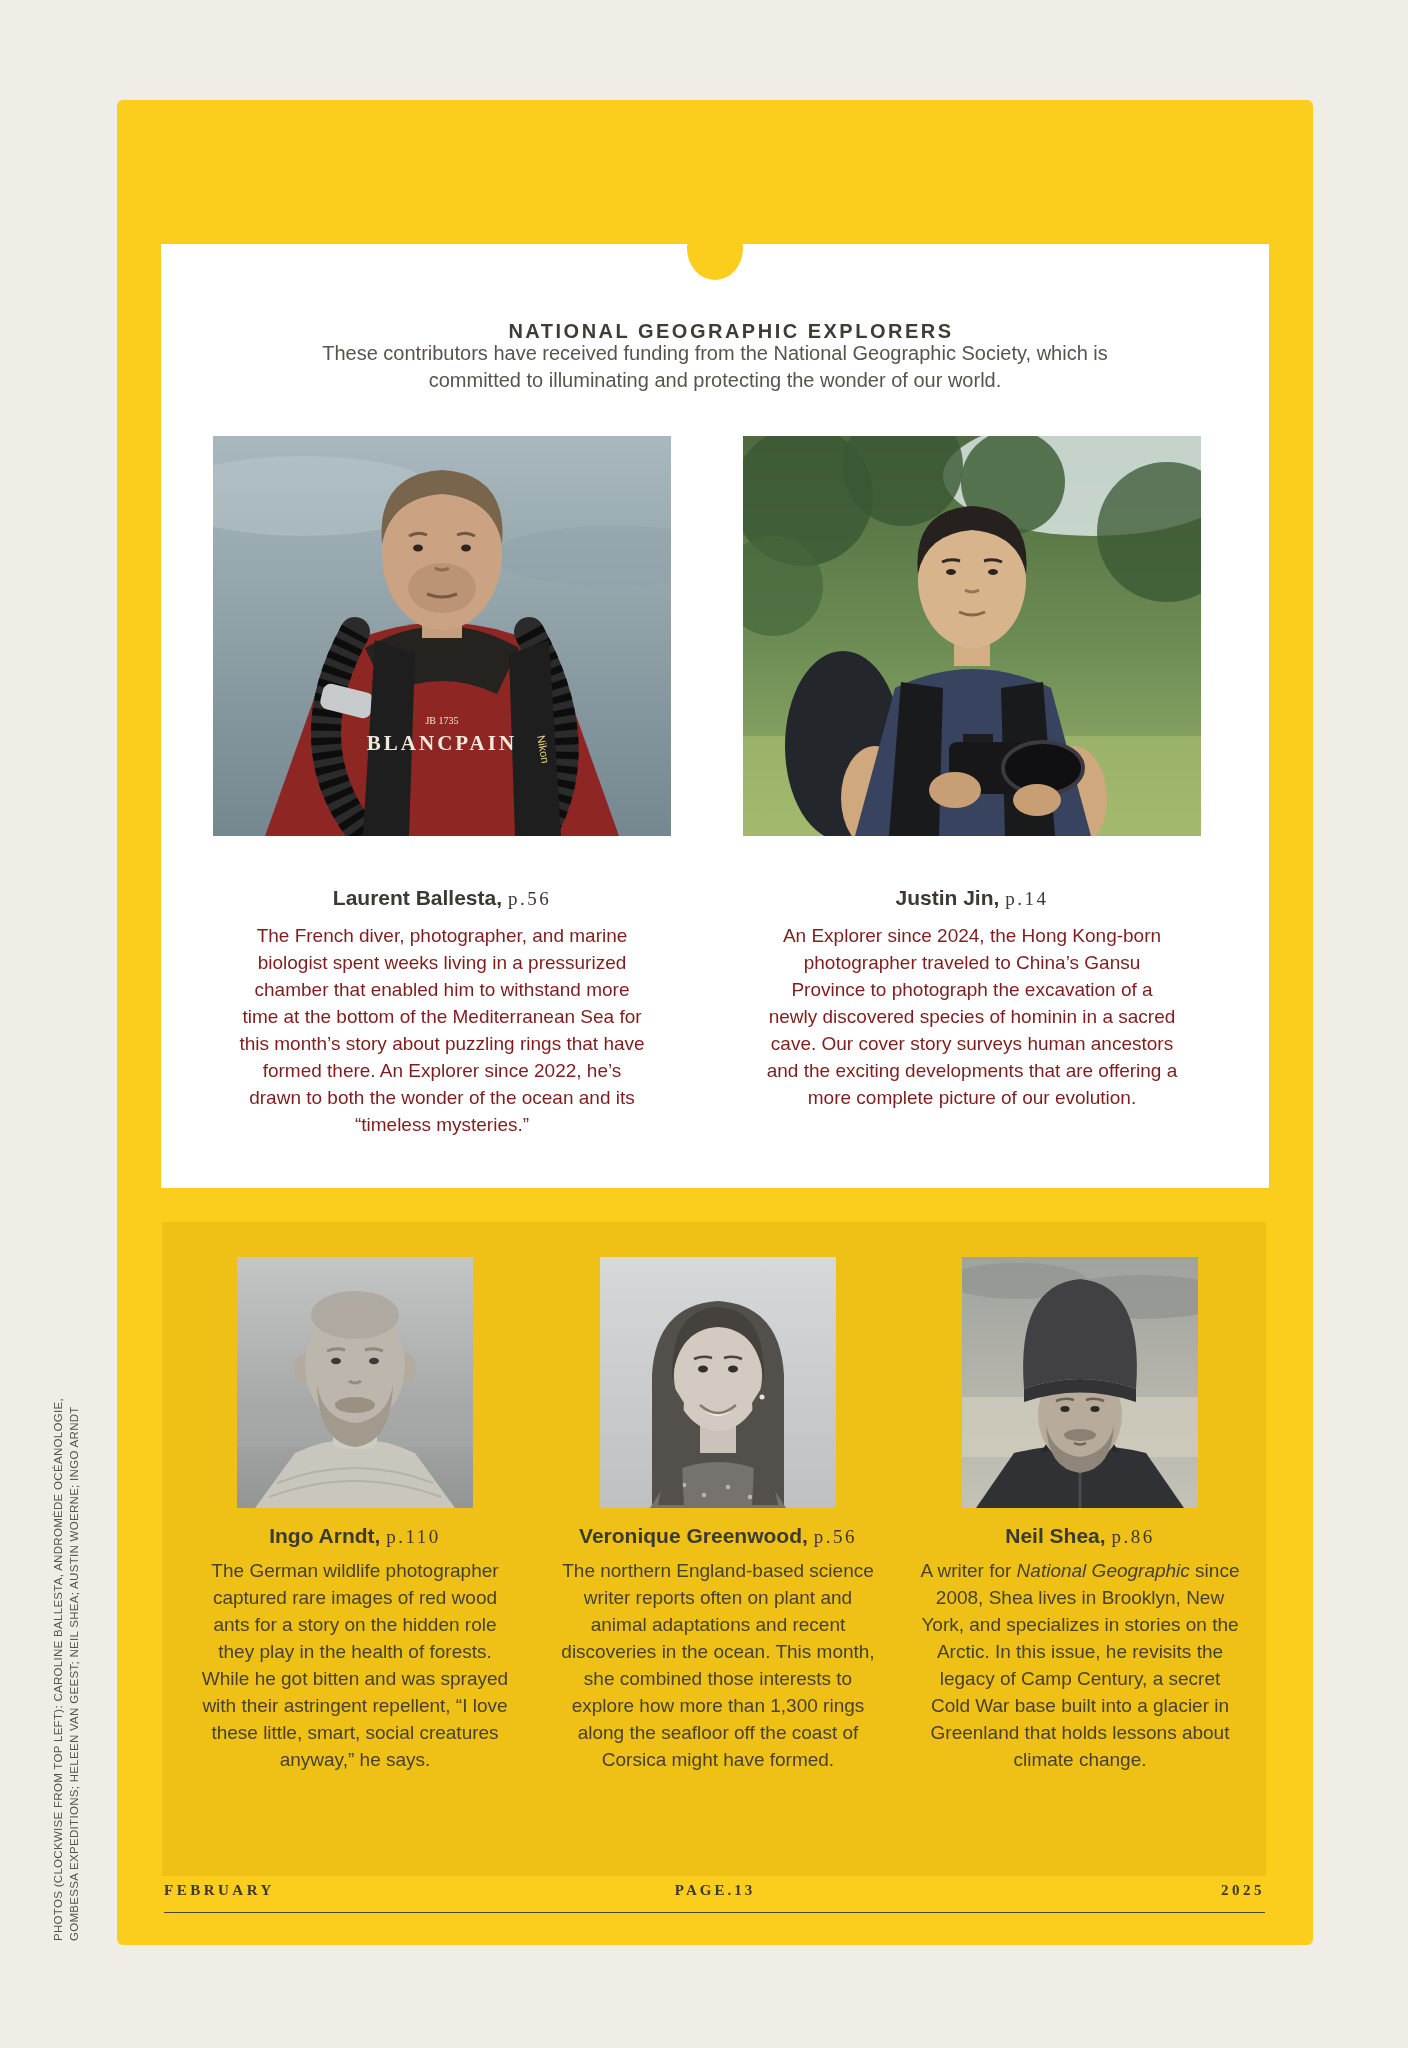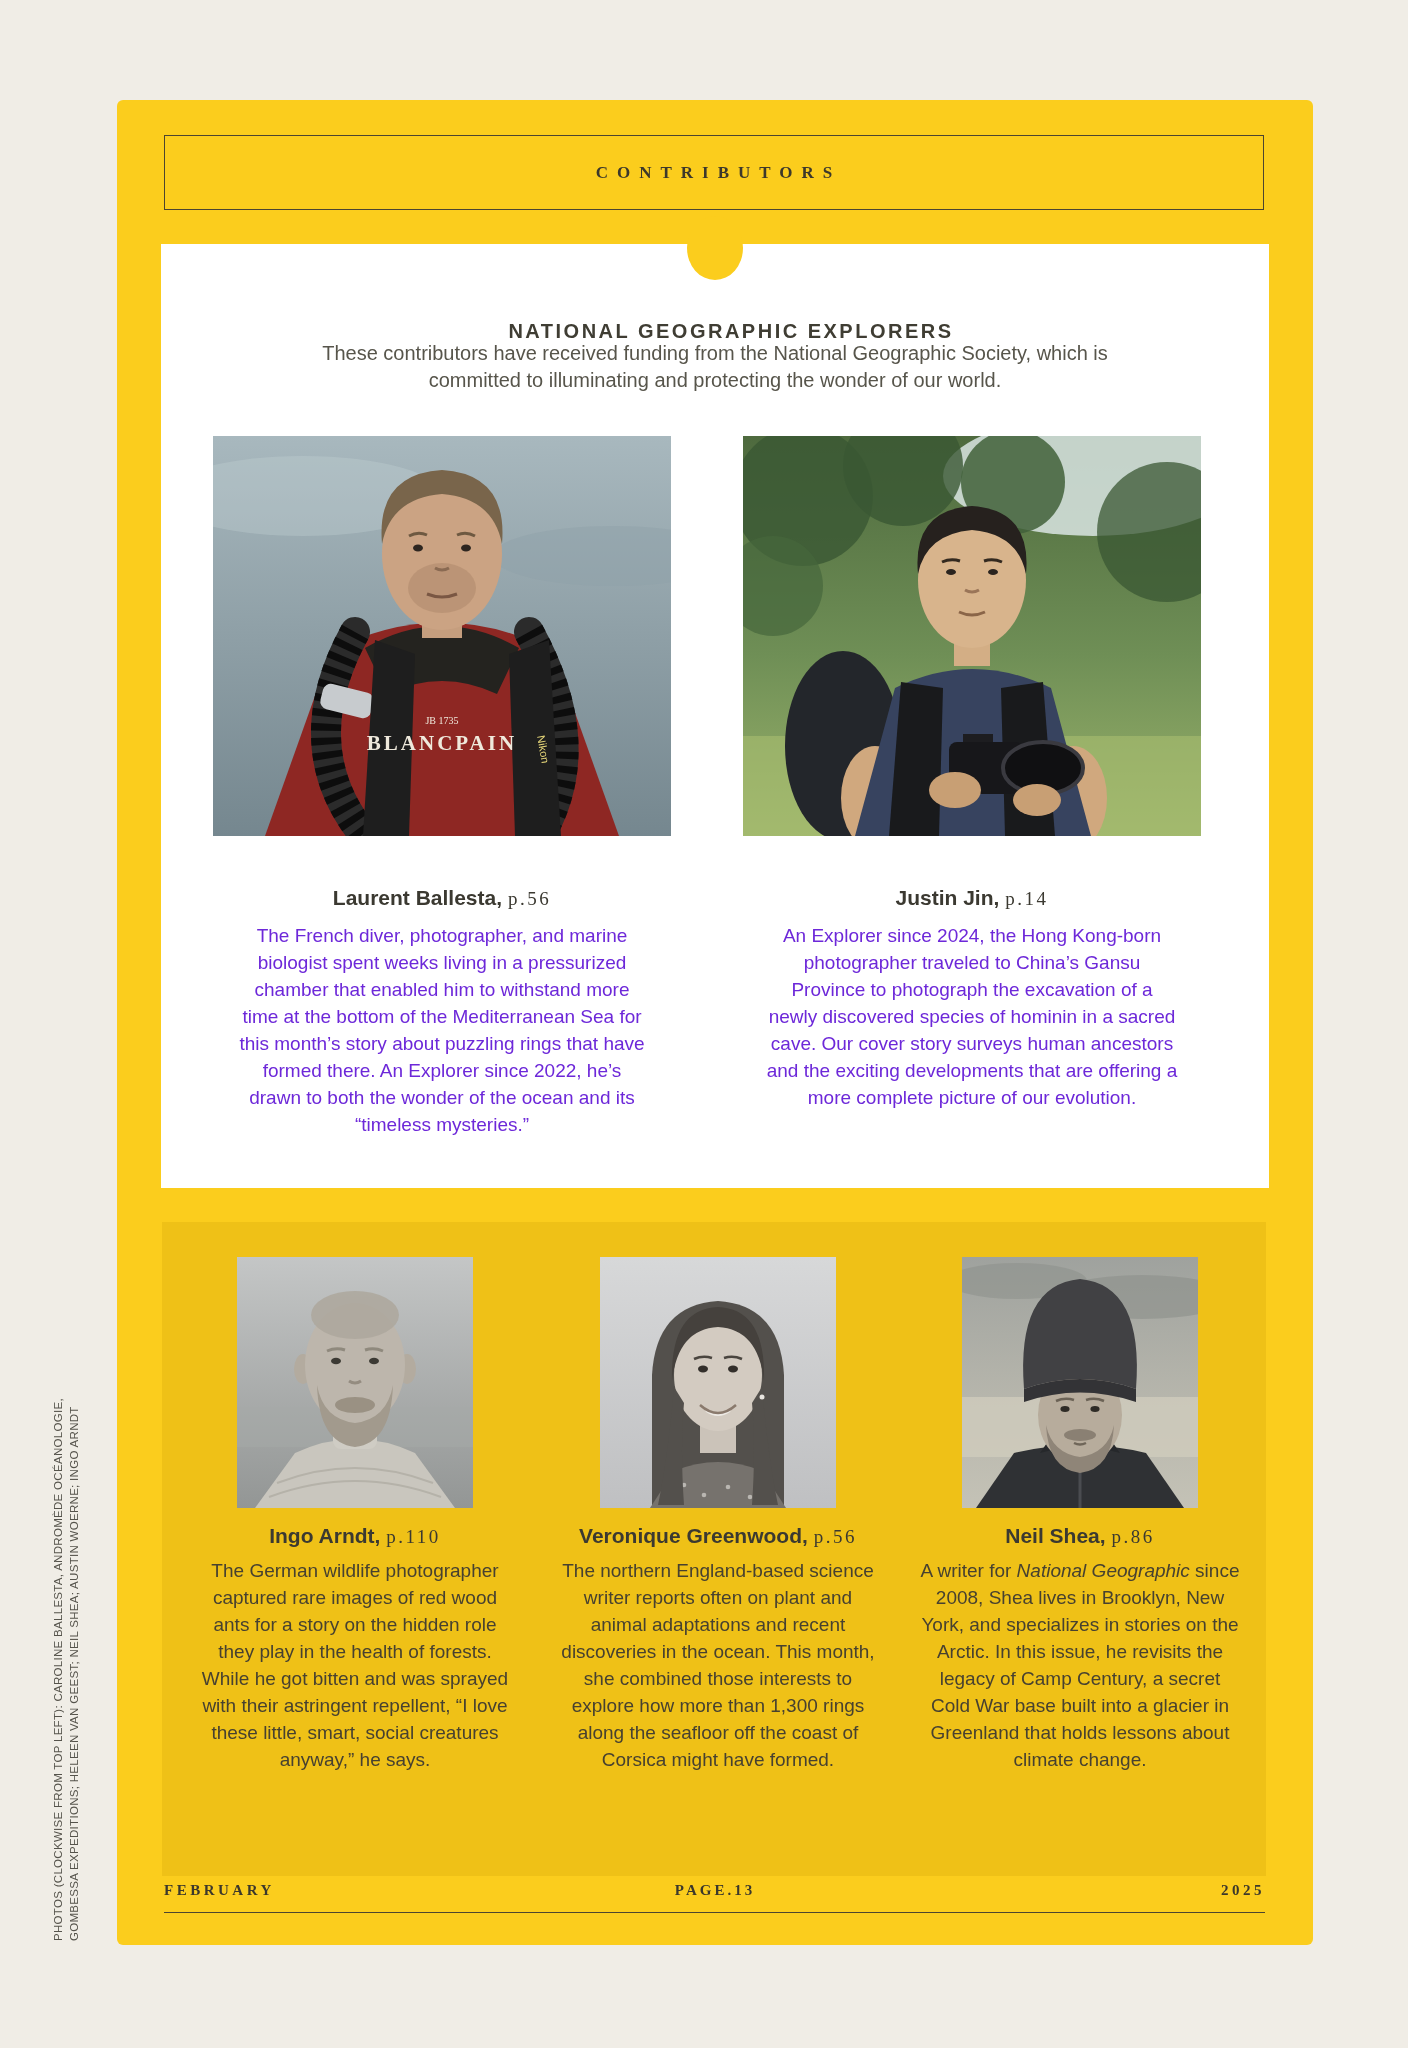--- a/index.html
+++ b/index.html
@@ -44,21 +44,21 @@
   figure{margin:0;}
   .photo-lg{width:458px;height:400px;display:block;}
   .photo-sm{width:236px;height:251px;display:block;margin:35px auto 0;}
   h3.credit-line{margin:50px 0 0;font-size:21px;color:#3B3931;font-weight:bold;}
   h3.credit-line .pg{
     font-family:"Liberation Serif",serif;font-weight:normal;
     font-size:19px;letter-spacing:2.5px;color:#3B3931;
   }
   .bio{
     margin:12px auto 0;width:414px;
-    font-size:19px;line-height:27px;color:#6d28d9;
+    font-size:19px;line-height:27px;color:#7f1d1d;
   }
   .bio i{font-style:italic;}
   .inner-panel{
     position:absolute;left:45px;top:1122px;width:1104px;height:654px;
     background:#EFC117;
   }
   .mcol{position:absolute;top:0;width:330px;text-align:center;}
   .mcol-1{left:28px;}
   .mcol-2{left:391px;}
   .mcol-3{left:753px;}
@@ -88,23 +88,20 @@
 
 <div class="credits">
   <div class="credits-inner">
     <div>PHOTOS (CLOCKWISE FROM TOP LEFT): CAROLINE BALLESTA, ANDROMÈDE OCÉANOLOGIE,</div>
     <div>GOMBESSA EXPEDITIONS; HELEEN VAN GEEST; NEIL SHEA; AUSTIN WOERNE; INGO ARNDT</div>
   </div>
 </div>
 
 <div class="container">
 
-  <div class="contrib-box">
-    <span>CONTRIBUTORS</span>
-  </div>
 
   <section class="white-card">
     <div class="notch"></div>
 
     <h2 class="explorers-title">NATIONAL GEOGRAPHIC EXPLORERS</h2>
     <p class="intro">These contributors have received funding from the National Geographic Society, which is committed to illuminating and protecting the wonder of our world.</p>
 
     <div class="col col-left">
       <figure>
         <svg class="photo-lg" viewBox="0 0 458 400">

